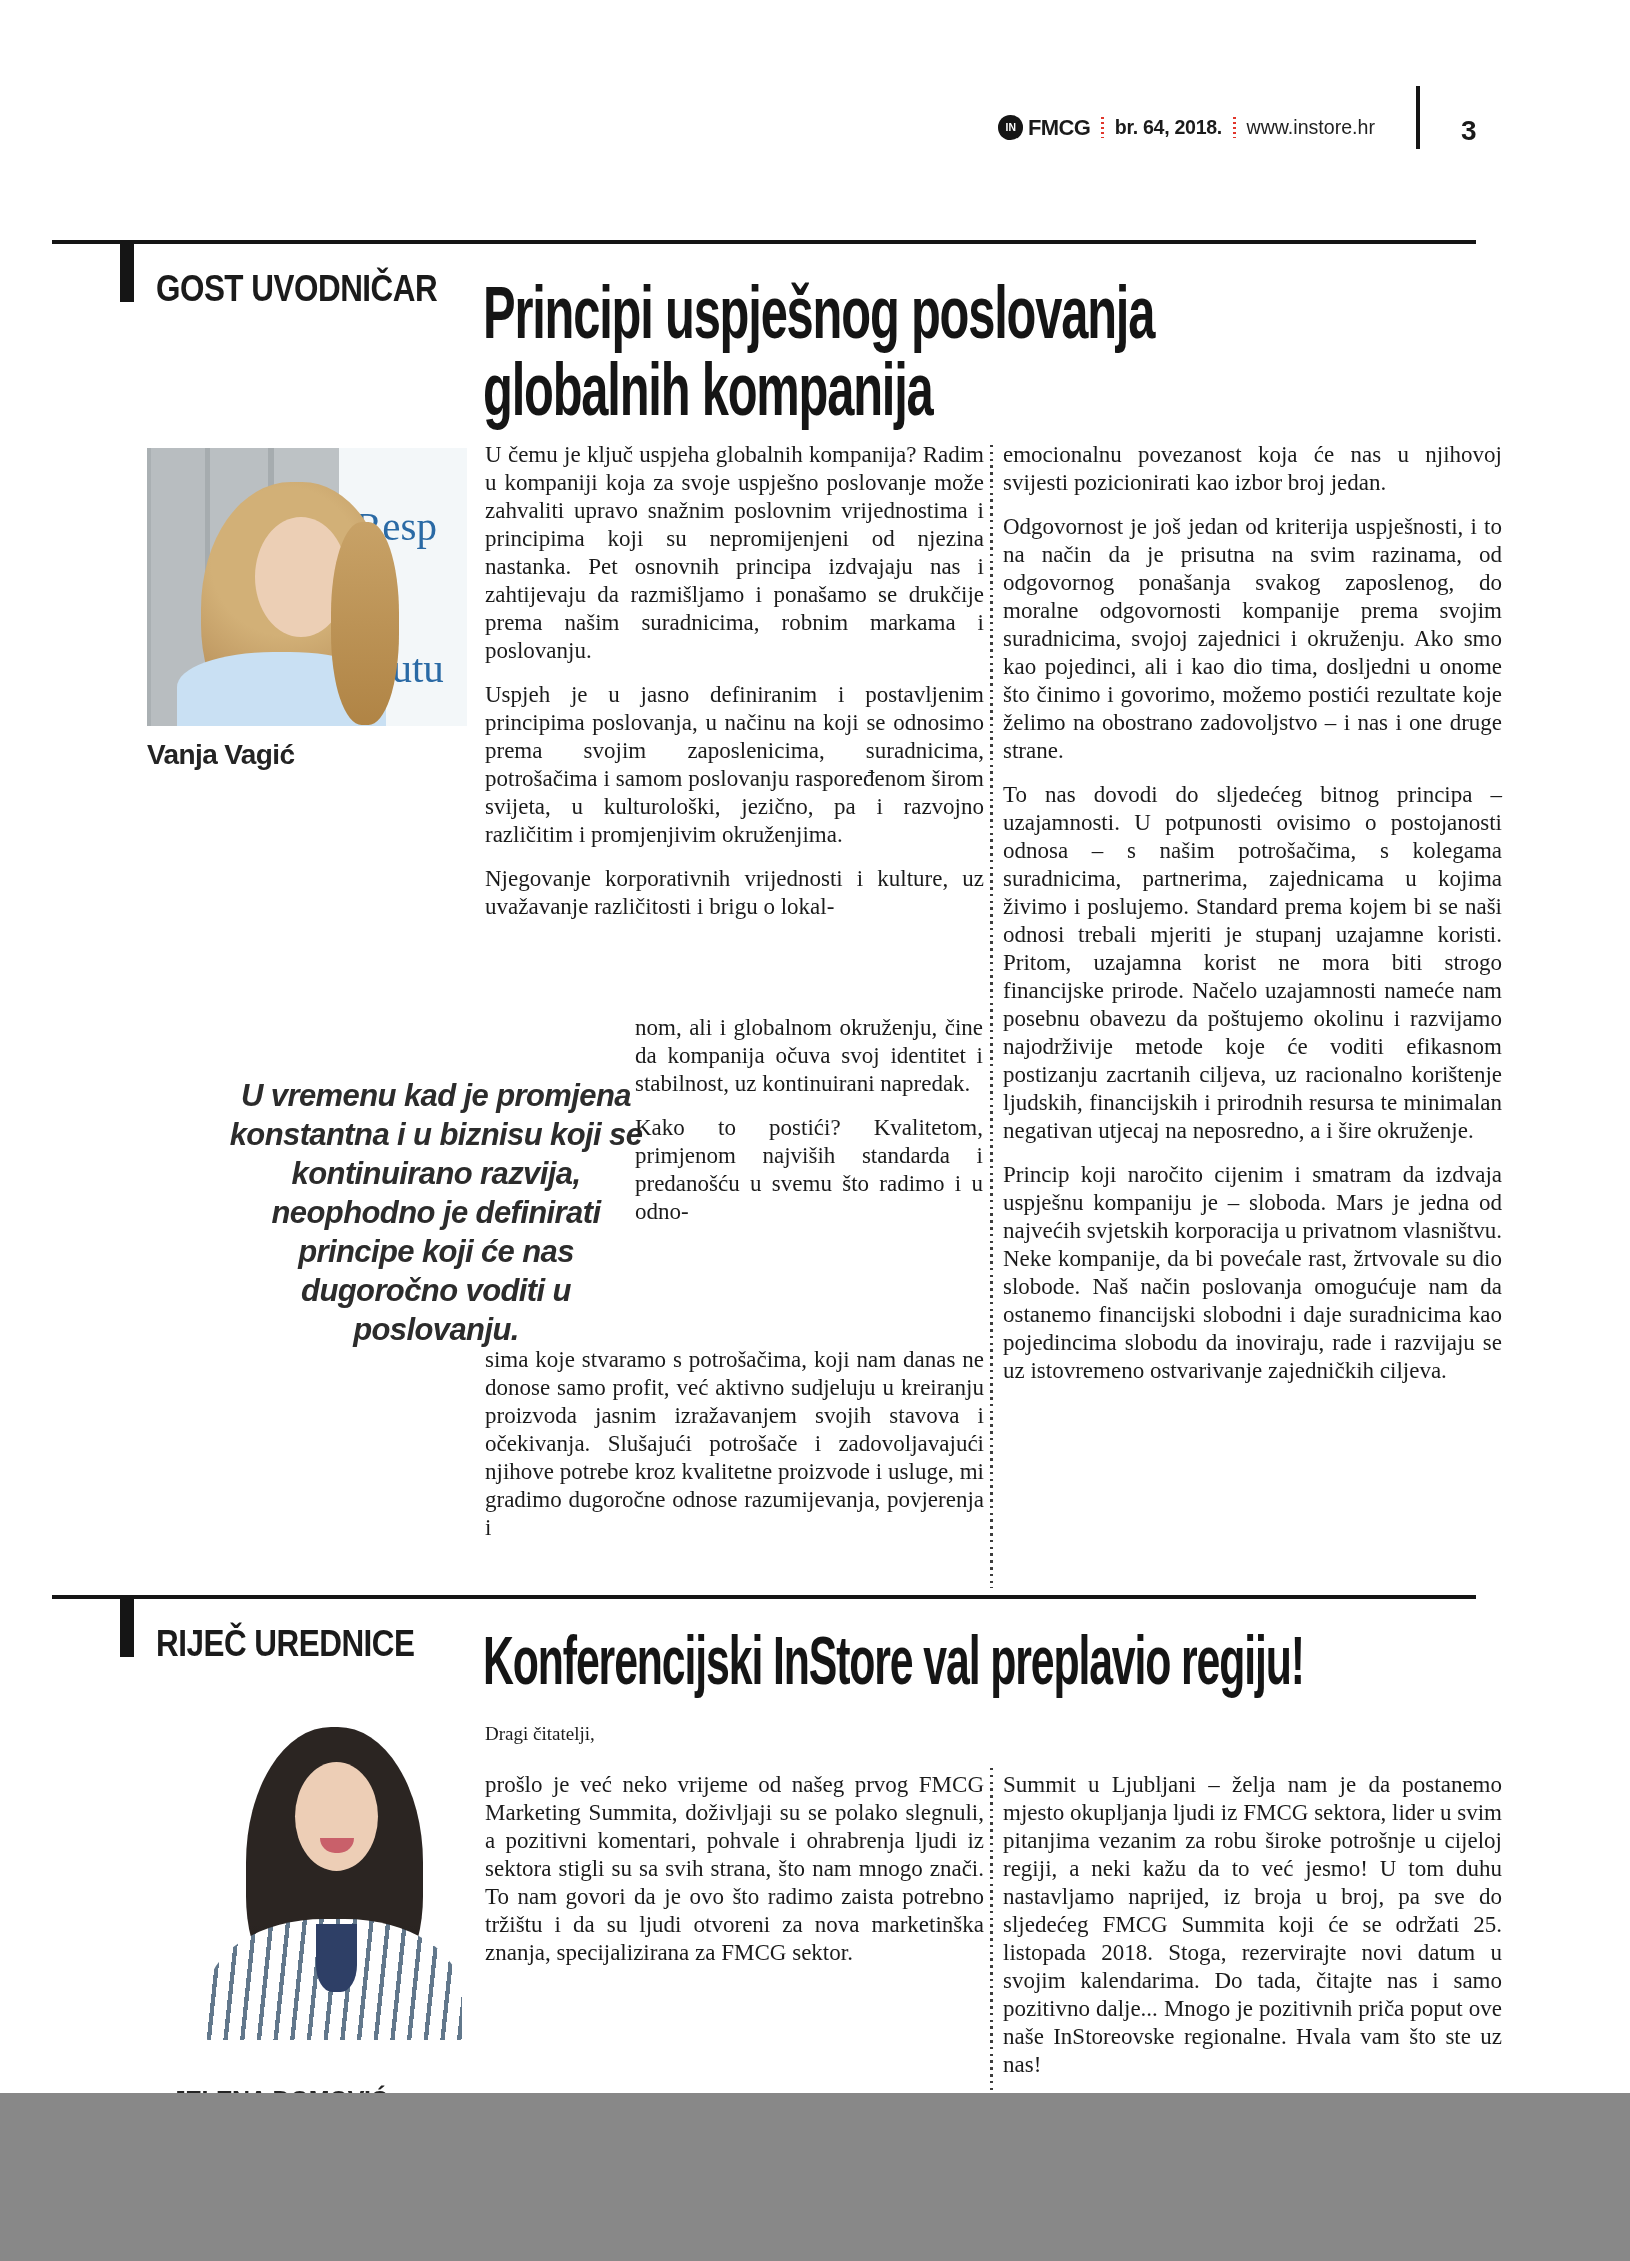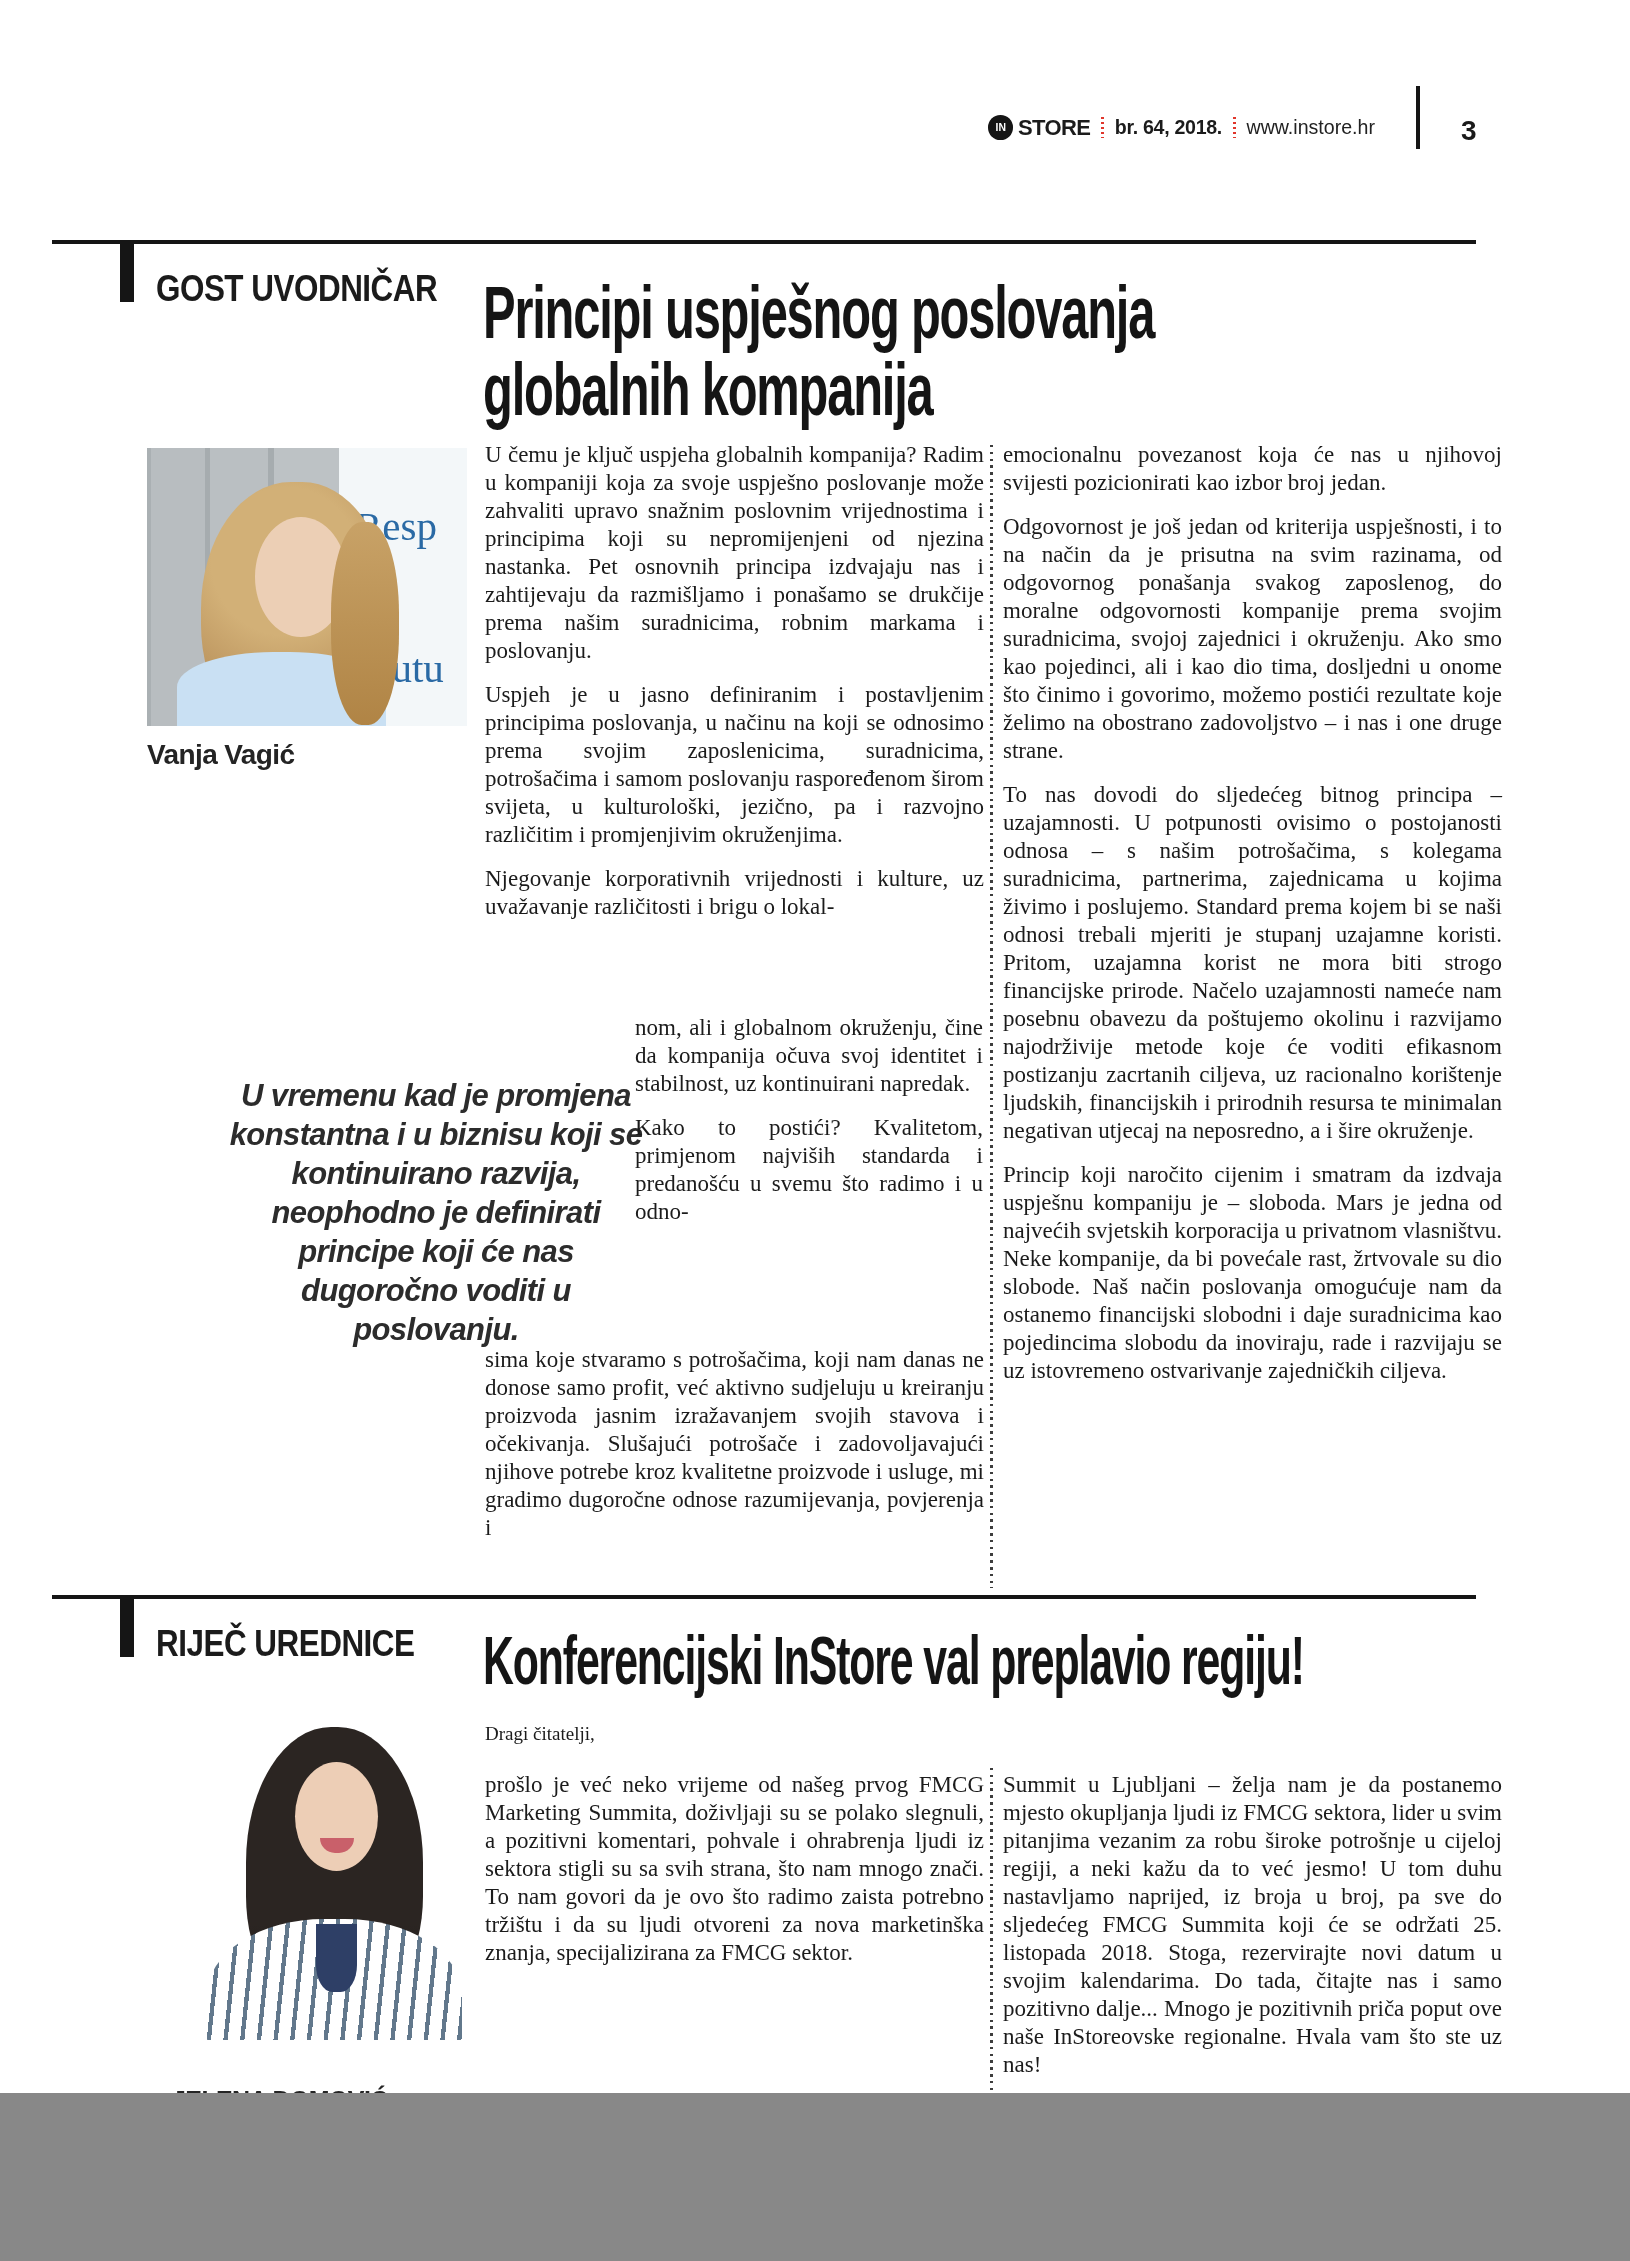--- a/index.html
+++ b/index.html
@@ -151,21 +151,21 @@
 </style>
 </head>
 <body>
 
 <div id="page">
 
   <div class="header">
     <span class="logo-circle">
       <span>IN</span>
     </span>
-    <span class="logo-text">STORE</span>
+    <span class="logo-text">FMCG</span>
     <span class="red-dots"></span>
     <span class="issue">br. 64, 2018.</span>
     <span class="red-dots"></span>
     <span class="website">www.instore.hr</span>
   </div>
   <div class="pagenum-bar"></div>
   <div class="pagenum">3</div>
 
   <div class="hrule rule1"></div>
   <div class="kbar kbar1"></div>

